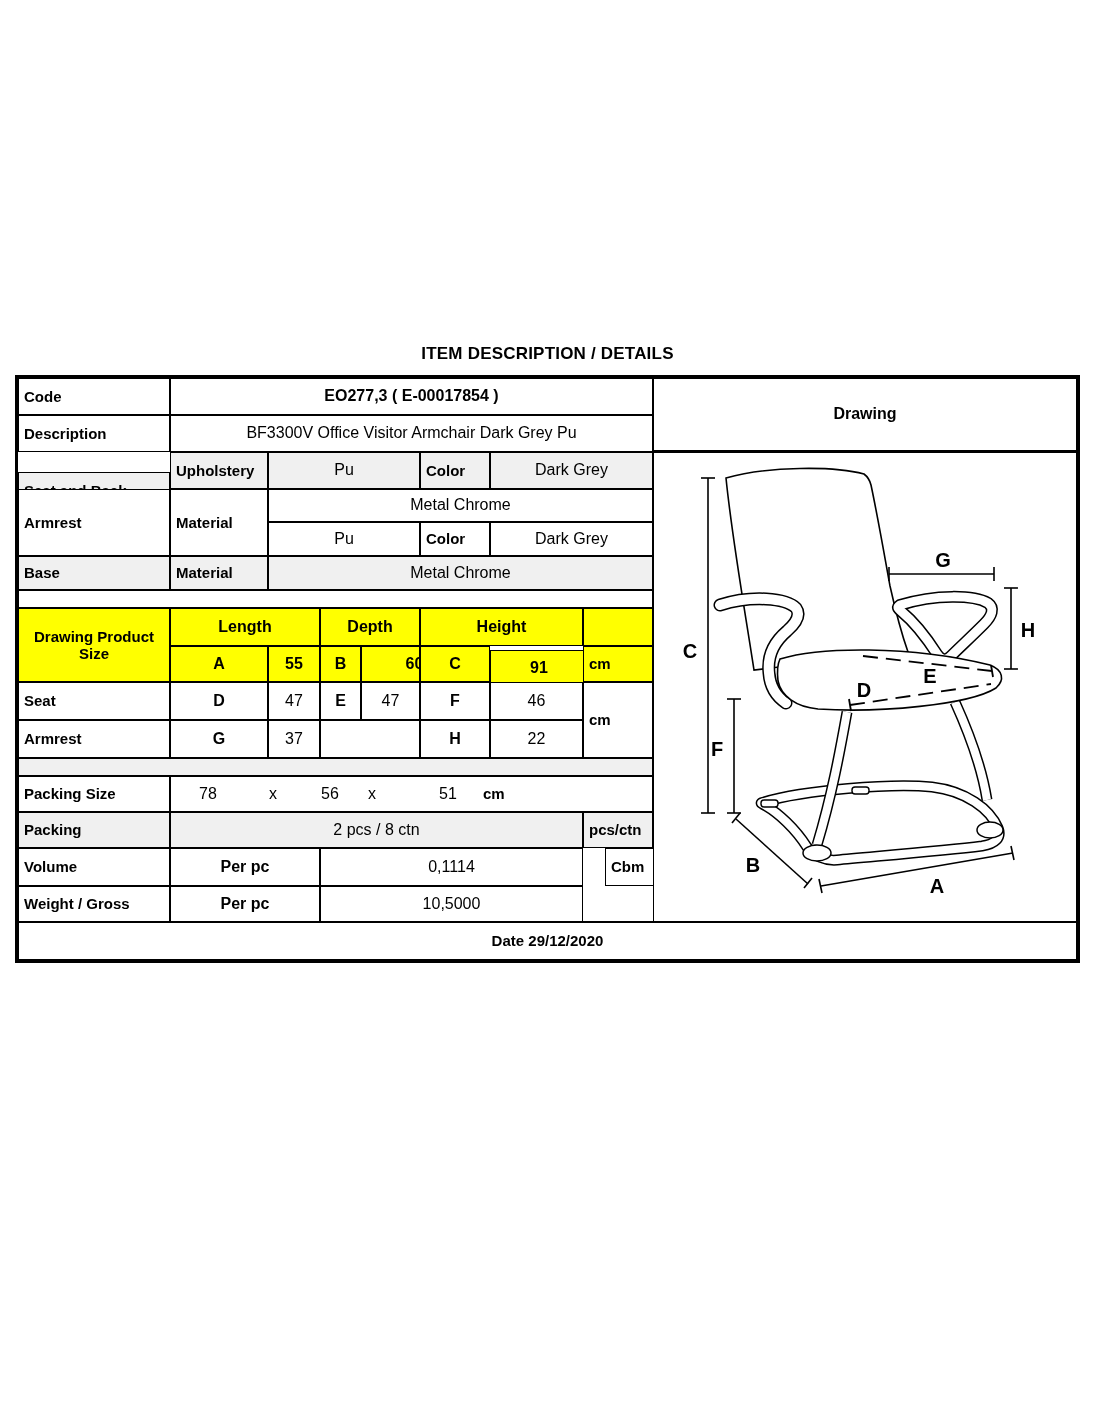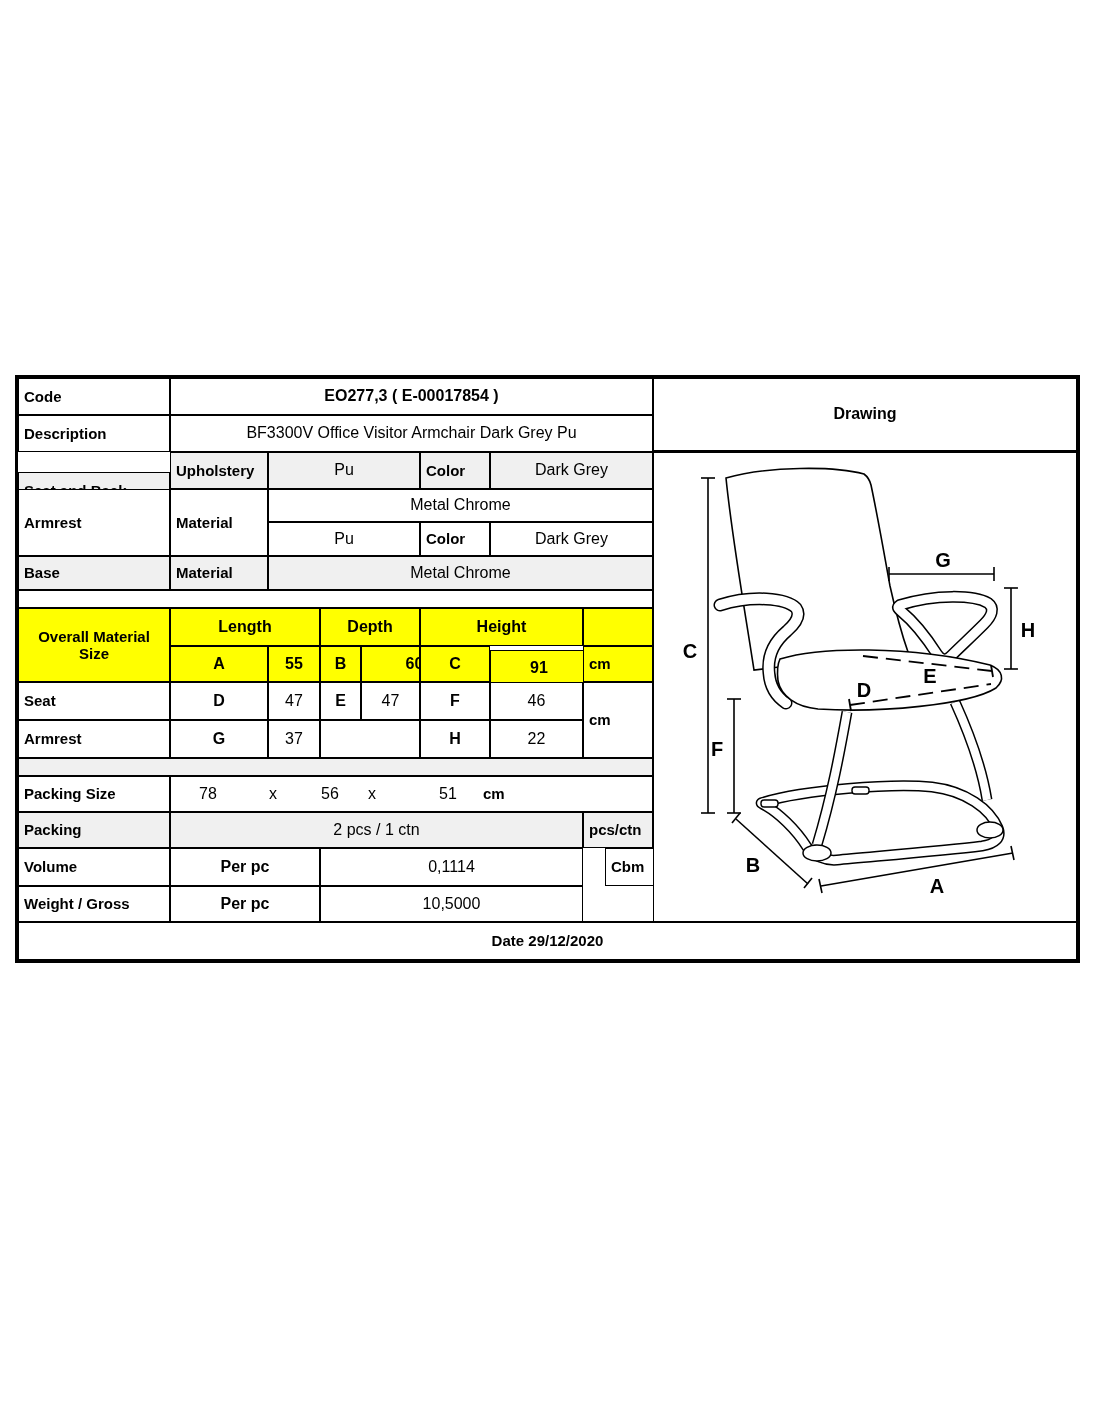--- a/index.html
+++ b/index.html
@@ -20,20 +20,21 @@
   .thickb{border-bottom-width:2px;}
   .center2{text-align:center;}
   .ps-item{position:absolute;top:0;height:100%;display:flex;align-items:center;}
   svg text{font-family:"Liberation Sans", sans-serif;}
 </style>
 </head>
 <body>
 
 <div class="page">
 
+  <div class="title">ITEM DESCRIPTION / DETAILS</div>
 
   <div class="sheet">
 
     <div class="cell l b" style="left:0;top:0;width:152px;height:37px;">Code</div>
     <div class="cell b v" style="left:152px;top:0;width:483px;height:37px;">EO277,3  ( E-00017854 )</div>
 
     <div class="cell l b" style="left:0;top:37px;width:152px;height:37px;">Description</div>
     <div class="cell v" style="left:152px;top:37px;width:483px;height:37px;">BF3300V Office Visitor Armchair Dark Grey Pu</div>
 
     <div class="cell b v thickb" style="left:635px;top:0;width:424px;height:74px;">Drawing</div>
@@ -51,21 +52,21 @@
     <div class="cell l b" style="left:402px;top:144px;width:70px;height:34px;">Color</div>
     <div class="cell v" style="left:472px;top:144px;width:163px;height:34px;">Dark Grey</div>
 
     <div class="cell l b g" style="left:0;top:178px;width:152px;height:34px;">Base</div>
     <div class="cell l b g" style="left:152px;top:178px;width:98px;height:34px;">Material</div>
     <div class="cell v g" style="left:250px;top:178px;width:385px;height:34px;">Metal Chrome</div>
 
     <div class="cell" style="left:0;top:212px;width:635px;height:18px;"></div>
 
     <div class="cell b y center2" style="left:0;top:230px;width:152px;height:74px;flex-direction:column;justify-content:center;">
-      <span>Overall Material</span>
+      <span>Drawing Product</span>
       <span>Size</span>
     </div>
     <div class="cell b y v" style="left:152px;top:230px;width:150px;height:38px;">Length</div>
     <div class="cell b y v" style="left:302px;top:230px;width:100px;height:38px;">Depth</div>
     <div class="cell b y v" style="left:402px;top:230px;width:163px;height:38px;">Height</div>
     <div class="cell y" style="left:565px;top:230px;width:70px;height:38px;"></div>
     <div class="cell b y v" style="left:152px;top:268px;width:98px;height:36px;">A</div>
     <div class="cell b y v" style="left:250px;top:268px;width:52px;height:36px;">55</div>
     <div class="cell b y v" style="left:302px;top:268px;width:41px;height:36px;">B</div>
     <div class="cell b y v" style="left:343px;top:268px;width:59px;height:36px;padding-left:48px;">60</div>
@@ -95,21 +96,21 @@
     <div class="cell" style="left:152px;top:398px;width:483px;height:36px;position:absolute;">
       <span class="ps-item v" style="left:28px;">78</span>
       <span class="ps-item v" style="left:98px;">x</span>
       <span class="ps-item v" style="left:150px;">56</span>
       <span class="ps-item v" style="left:197px;">x</span>
       <span class="ps-item v" style="left:268px;">51</span>
       <span class="ps-item b" style="left:312px;">cm</span>
     </div>
 
     <div class="cell l b g" style="left:0;top:434px;width:152px;height:36px;">Packing</div>
-    <div class="cell v g" style="left:152px;top:434px;width:413px;height:36px;">2 pcs / 1 ctn</div>
+    <div class="cell v g" style="left:152px;top:434px;width:413px;height:36px;">2 pcs / 8 ctn</div>
     <div class="cell l b g" style="left:565px;top:434px;width:70px;height:36px;">pcs/ctn</div>
 
     <div class="cell l b" style="left:0;top:470px;width:152px;height:38px;">Volume</div>
     <div class="cell b v" style="left:152px;top:470px;width:150px;height:38px;">Per pc</div>
     <div class="cell v" style="left:302px;top:470px;width:263px;height:38px;">0,1114</div>
     <div class="cell l b" style="left:587px;top:470px;width:70px;height:38px;">Cbm</div>
 
     <div class="cell l b" style="left:0;top:508px;width:152px;height:36px;">Weight / Gross</div>
     <div class="cell b v" style="left:152px;top:508px;width:150px;height:36px;">Per pc</div>
     <div class="cell v" style="left:302px;top:508px;width:263px;height:36px;">10,5000</div>

